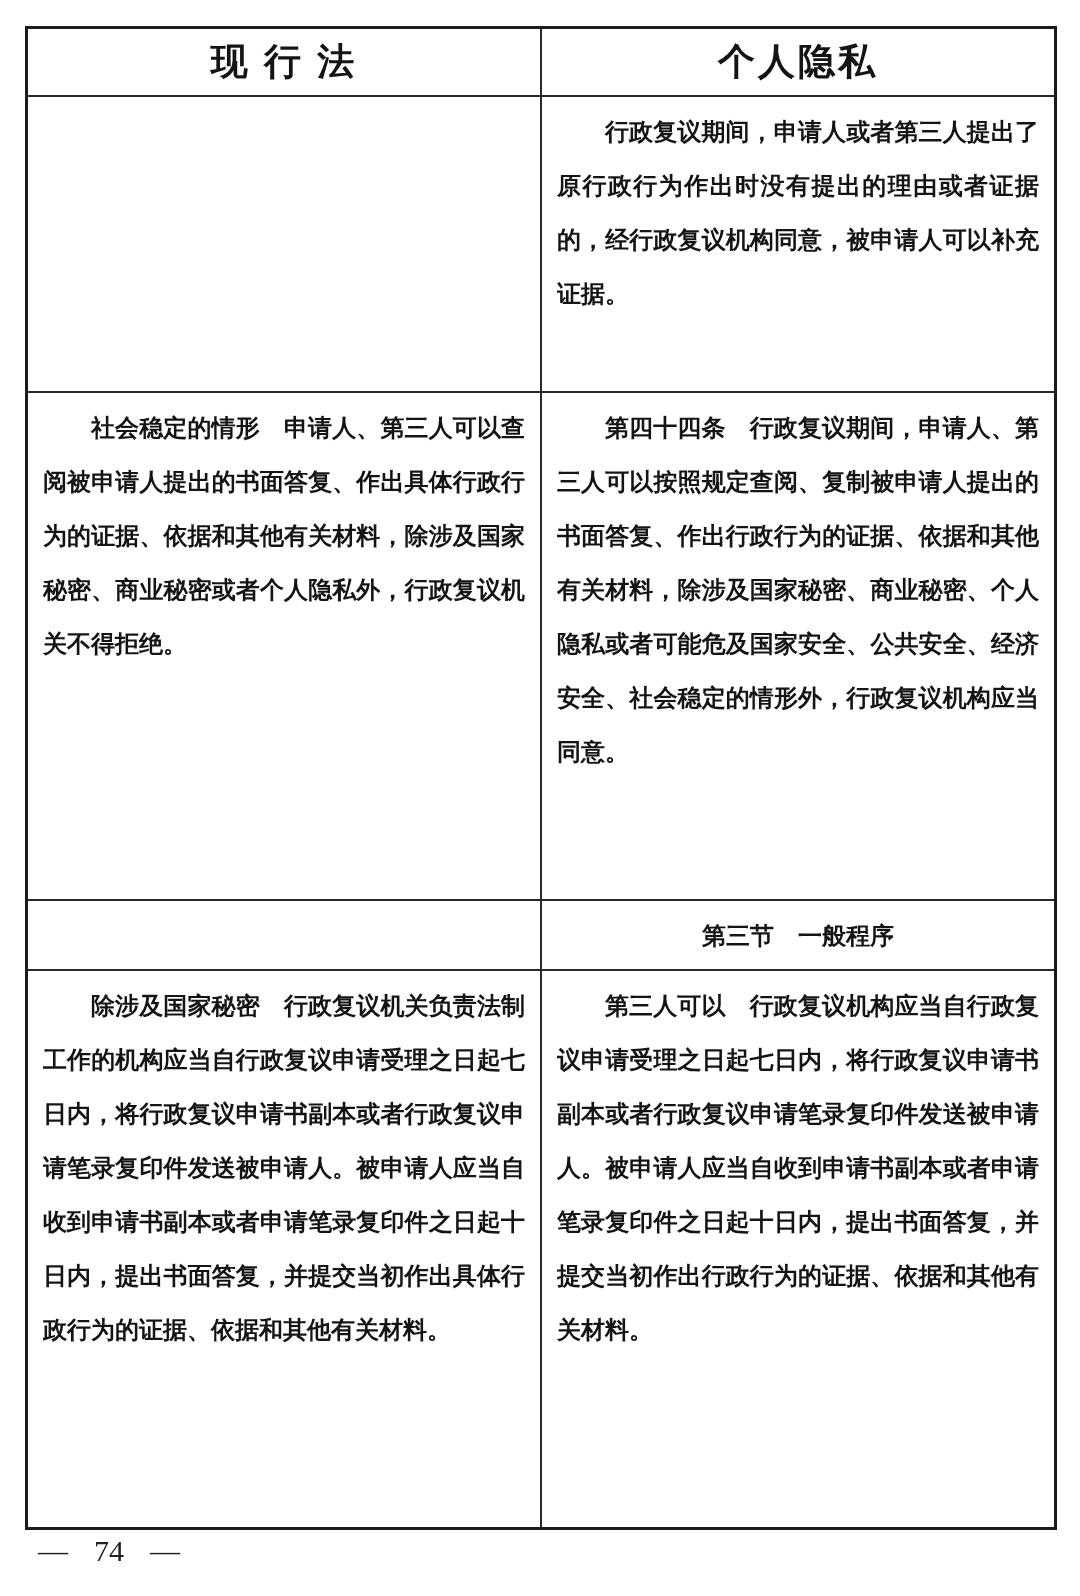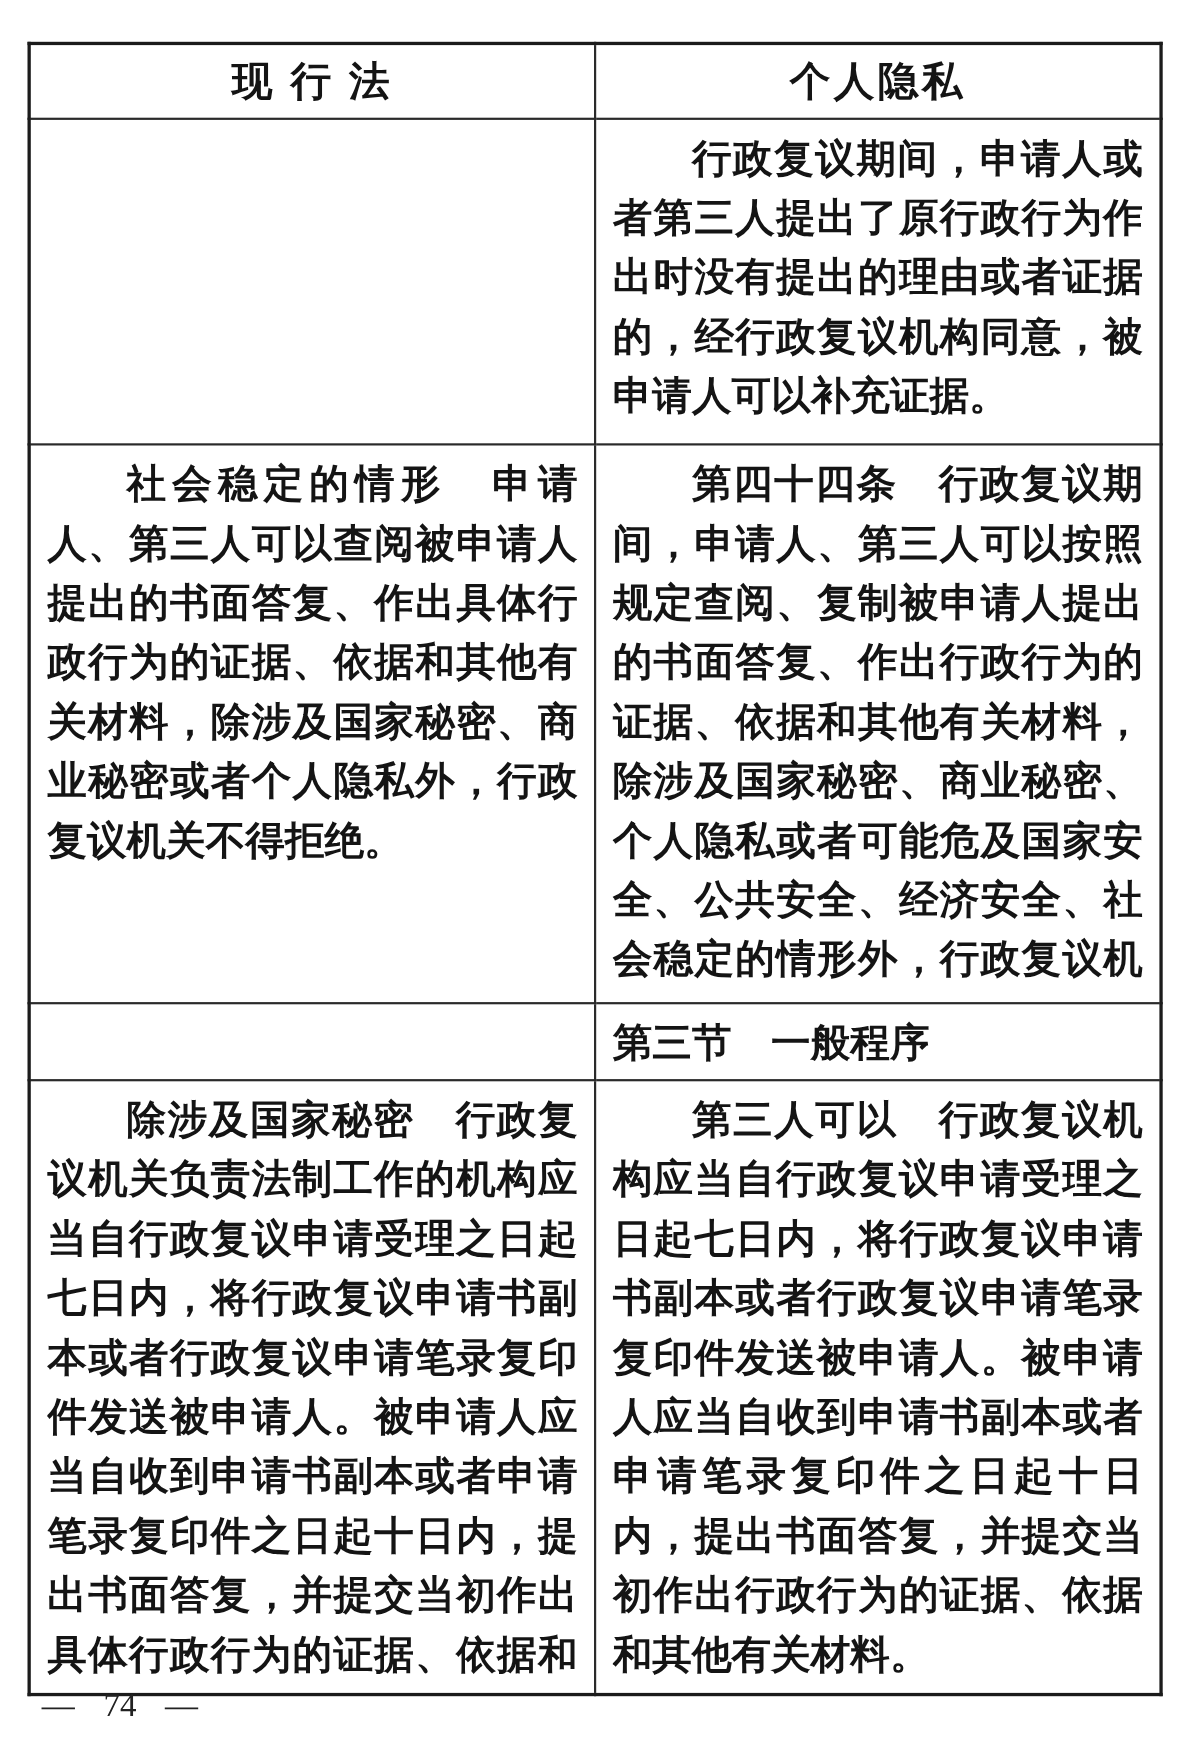--- a/index.html
+++ b/index.html
@@ -1,40 +1,40 @@
 <!DOCTYPE html>
 <html><head>
 <meta charset="utf-8">
 <style>
   html,body{margin:0;padding:0;background:#ffffff;}
   body{width:1080px;height:1596px;position:relative;
        font-family:"Liberation Serif","DejaVu Serif",serif;color:#141414;}
   .page{position:absolute;inset:0;background:#fff;}
 
   table.compare{
-    position:absolute;left:25px;top:38px;width:1032px;
+    position:absolute;left:25px;top:26px;width:1032px;
     border-collapse:collapse;table-layout:fixed;
     border:3px solid #1b1b1b;
   }
   table.compare td,table.compare th{
     border:2px solid #2a2a2a;vertical-align:top;
     padding:8px 15px;
   }
   th.colhead{
     font-family:"Liberation Sans","DejaVu Sans",sans-serif;
     font-weight:700;font-size:37px;letter-spacing:3px;
     text-align:center;height:46px;vertical-align:middle;padding:6px;
   }
-  .cell{font-size:36px;line-height:54px;text-align:justify;overflow:hidden;}
+  .cell{font-size:24px;line-height:54px;text-align:justify;overflow:hidden;}
   .h-row1{height:278px;}
   .h-row2{height:490px;}
   .h-row3{height:52px;}
   .h-row4{height:540px;}
   .para{margin:0;text-indent:2em;}
-  .para.center{text-indent:0;
+  .para.center{text-indent:0;text-align:center;
     font-family:"Liberation Sans","DejaVu Sans",sans-serif;font-weight:700;}
   .seg{font-weight:bold;}
   .seg.bold{font-family:"Liberation Sans","DejaVu Sans",sans-serif;font-weight:700;}
 
   .footer{
     position:absolute;left:38px;top:1534px;
     font-size:30px;color:#222;display:flex;align-items:center;gap:26px;
     font-family:"Liberation Serif","DejaVu Serif",serif;
   }
   .footer .dash{letter-spacing:0;}

